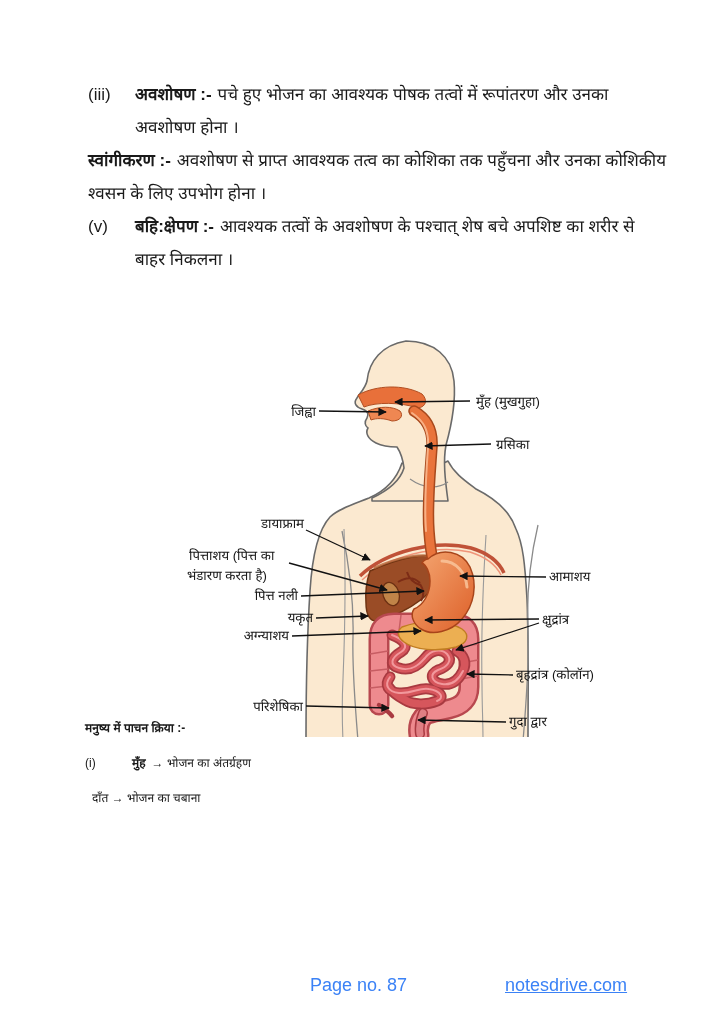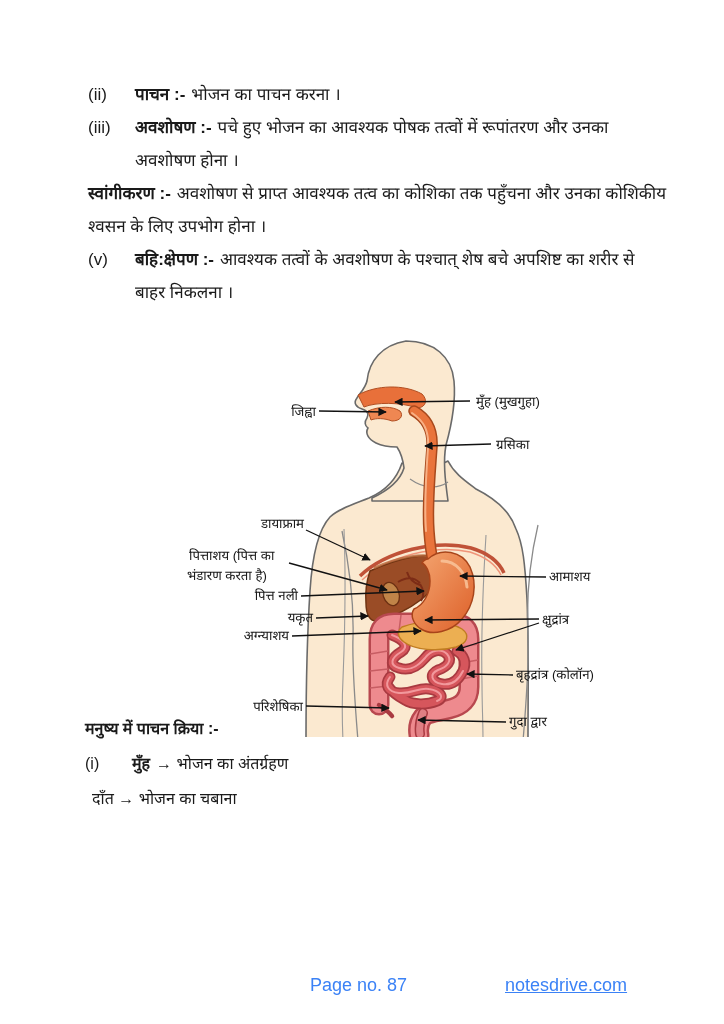--- a/index.html
+++ b/index.html
@@ -12,40 +12,36 @@
   .def-marker{flex:none;width:47px;}
   .def-body{flex:1;}
   .term{font-weight:bold;margin-right:6px;}
 
   
   .diagram{position:absolute;left:170px;top:323px;width:445px;height:398px;margin:16px;}
   .diagram svg{display:block;}
   .diagram text{font-size:13.2px;fill:#161616;font-family:"Liberation Sans","DejaVu Sans",sans-serif;}
 
   
-  .section{position:absolute;top:711px;left:85px;width:582px;font-size:16px;line-height:35px;}
+  .section{position:absolute;top:711px;left:85px;width:582px;font-size:12px;line-height:35px;}
   .sec-heading{font-weight:bold;}
   .sec-item{display:flex;}
   .sec-item .def-marker{width:47px;}
   .indent{margin-left:7px;}
 
   .footer{position:absolute;top:975px;left:0;width:724px;height:28px;font-size:18px;color:#3b82f6;}
   .footer .pageno{position:absolute;left:310px;}
   .footer .site{position:absolute;left:505px;text-decoration:underline;}
 </style>
 </head>
 <body>
 
 <div class="page">
 
   <div class="defs">
-    <div class="def">
-      <span class="def-marker">(ii)</span>
-      <span class="def-body"><span class="term">पाचन :-</span><span>भोजन का पाचन करना  ।</span></span>
-    </div>
     <div class="def">
       <span class="def-marker">(iii)</span>
       <span class="def-body"><span class="term">अवशोषण :-</span><span>पचे हुए भोजन का आवश्यक पोषक तत्वों में रूपांतरण और उनका अवशोषण होना  ।</span></span>
     </div>
     <div class="def">
       <span class="def-body"><span class="term">स्वांगीकरण :-</span><span>अवशोषण से प्राप्त आवश्यक तत्व का कोशिका तक पहुँचना और उनका कोशिकीय श्वसन के लिए उपभोग होना  ।</span></span>
     </div>
     <div class="def">
       <span class="def-marker">(v)</span>
       <span class="def-body"><span class="term">बहि:क्षेपण :-</span><span>आवश्यक तत्वों के अवशोषण के पश्चात् शेष बचे अपशिष्ट का शरीर से बाहर निकलना  ।</span></span>

